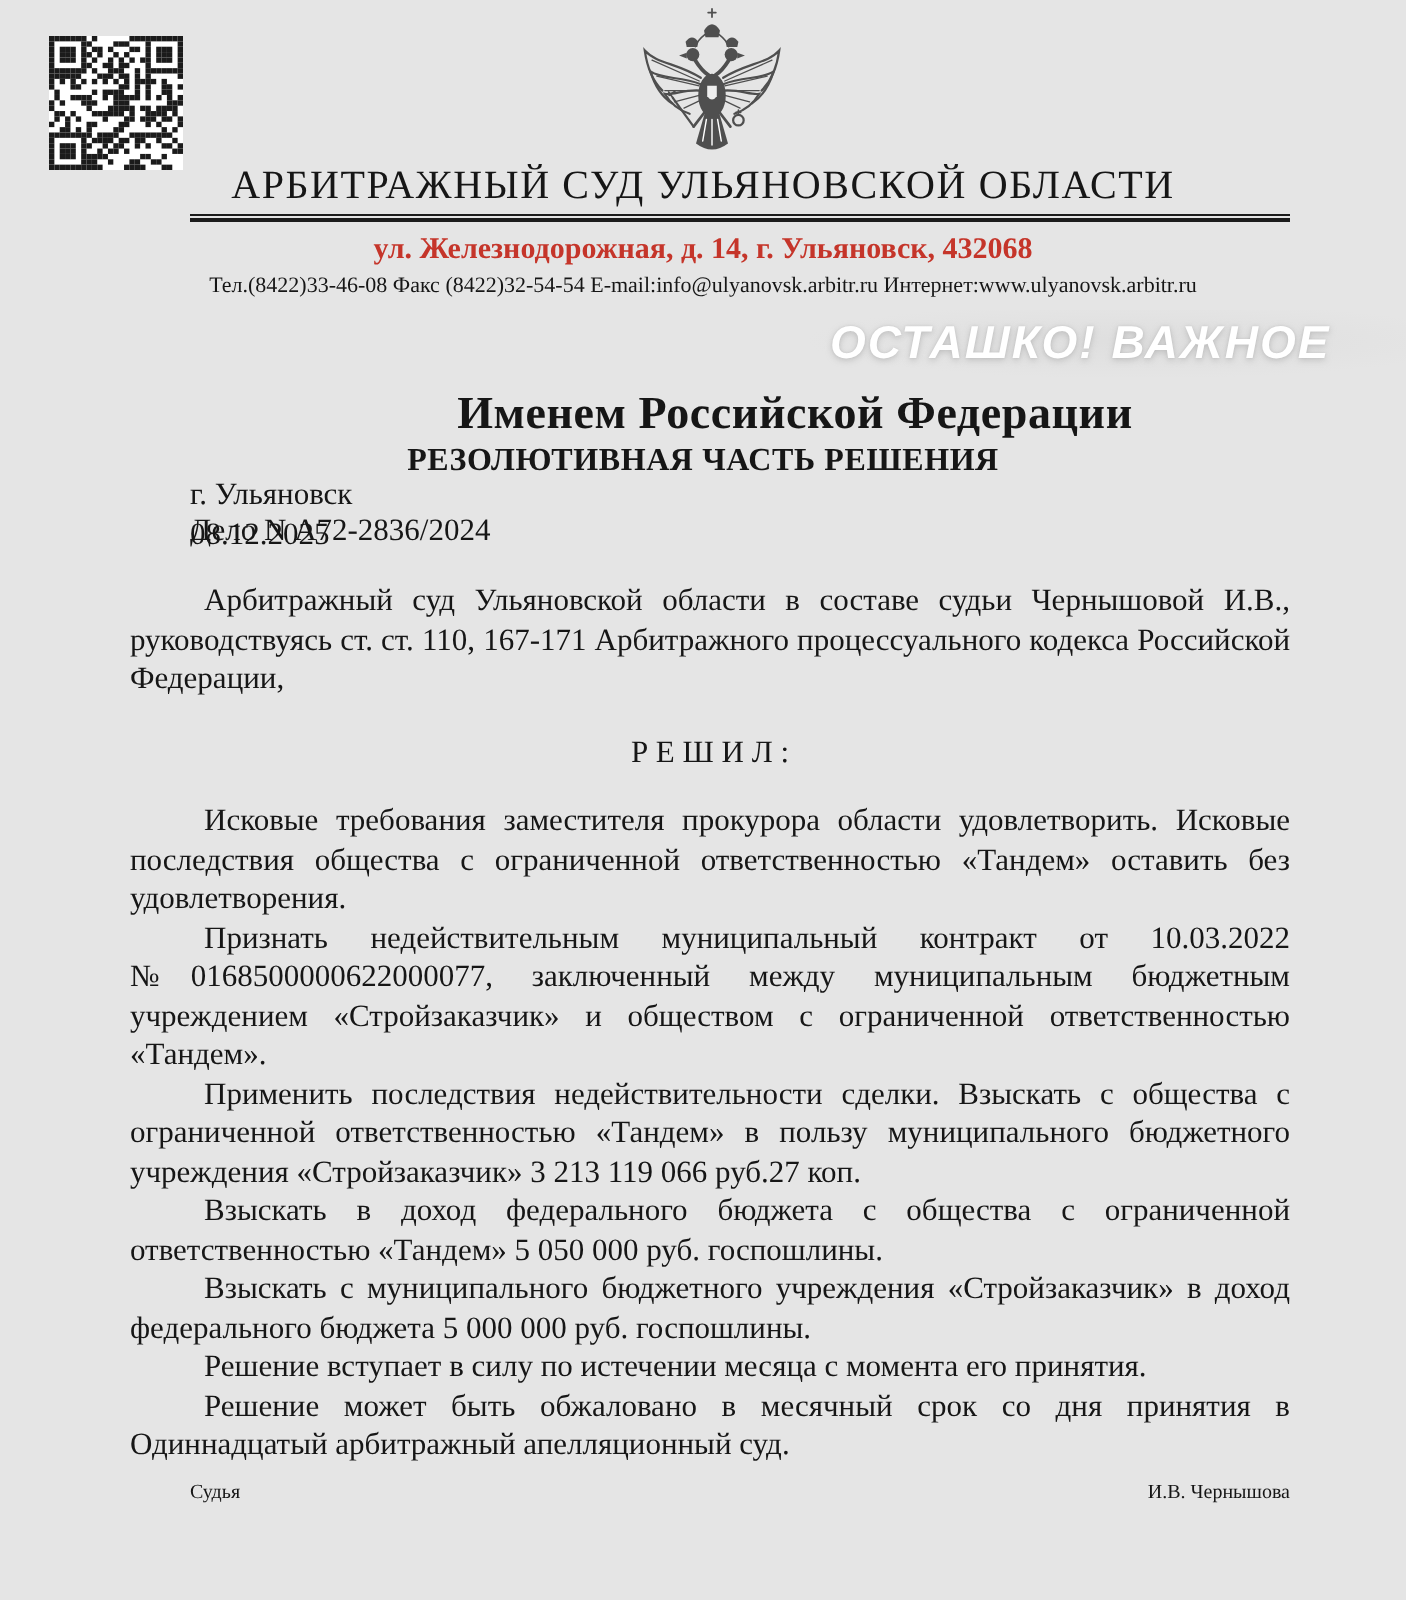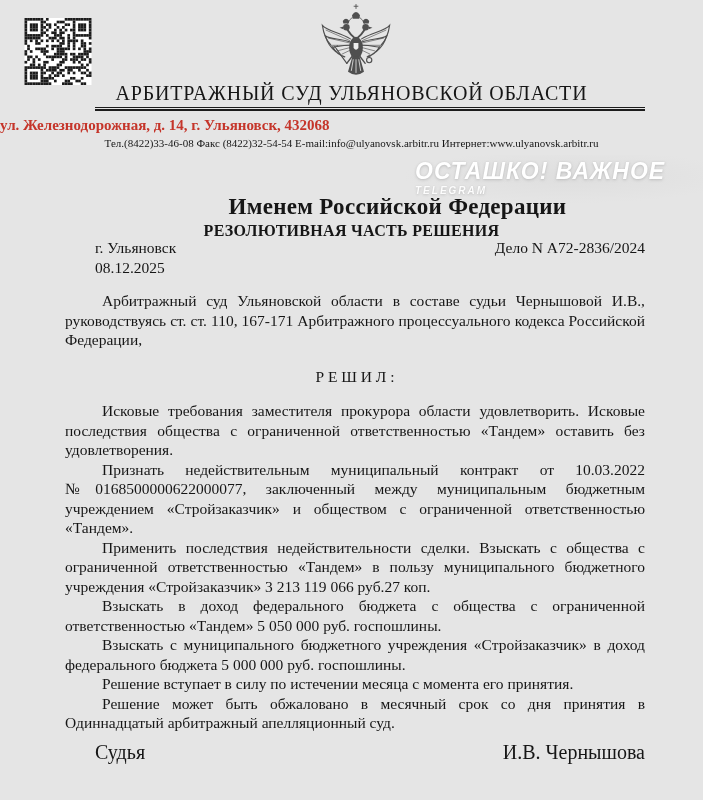--- a/index.html
+++ b/index.html
@@ -17,21 +17,21 @@
   .court-name{
     position:absolute;top:82px;left:0;width:100%;
     text-align:center;font-size:20px;letter-spacing:0.8px;white-space:nowrap;
   }
   .header-rule{
     position:absolute;top:107px;left:95px;width:550px;height:1px;
     border-top:1px solid #1c1c1c;border-bottom:2.5px solid #1c1c1c;
   }
   .court-address{
     position:absolute;top:117px;left:0;width:100%;
-    font-weight:bold;font-size:15px;
+    text-align:center;font-weight:bold;font-size:15px;
   }
   .court-contacts{
     position:absolute;top:137px;left:0;width:100%;
     text-align:center;font-size:11px;white-space:nowrap;
   }
   
   .watermark{
     position:absolute;top:155px;right:0;width:268px;
     font-family:"Liberation Sans", sans-serif;
     font-style:italic;font-weight:bold;color:#ffffff;
@@ -45,37 +45,37 @@
   .doc-title{
     position:absolute;top:194px;left:0;width:100%;
     text-align:center;font-weight:bold;font-size:23px;letter-spacing:0.3px;padding-left:46px;
   }
   .doc-subtitle{
     position:absolute;top:222px;left:0;width:100%;
     text-align:center;font-weight:bold;font-size:16px;letter-spacing:0.3px;
   }
   .meta-row{
     position:absolute;top:239px;left:95px;width:550px;
-    display:flex;justify-content:space-between;font-size:15.5px;
+    display:flex;justify-content:space-between;font-size:15.5px;flex-direction:column;
   }
   .doc-date{position:absolute;top:259px;left:95px;font-size:15.5px;}
   
   .doc-body{
     position:absolute;top:291px;left:65px;width:580px;
     font-size:15.5px;line-height:19.5px;text-align:justify;
   }
   .doc-body p{margin:0;text-indent:37px;}
   .reshil{
     text-align:center;text-indent:0 !important;
     margin-top:17px !important;margin-bottom:15px !important;
   }
   
   .signature-row{
     position:absolute;top:741px;left:95px;width:550px;
-    display:flex;justify-content:space-between;font-size:20px;text-align:right;
+    display:flex;justify-content:space-between;font-size:10px;text-align:right;
   }
 </style>
 </head>
 <body>
 
 <div class="page">
 
   <div class="qr">
     <svg id="qr-svg" width="72" height="67" viewBox="0 0 70 70" xmlns="http://www.w3.org/2000/svg">
         <rect x="0" y="0" width="70" height="70" fill="#ffffff"></rect>
@@ -453,21 +453,20 @@
   </div>
 
   <div class="court-name">АРБИТРАЖНЫЙ СУД УЛЬЯНОВСКОЙ ОБЛАСТИ</div>
   <div class="header-rule"></div>
 
   <div class="court-address" style="color: rgb(197, 53, 42);">ул. Железнодорожная, д. 14, г. Ульяновск, 432068</div>
   <div class="court-contacts">Тел.(8422)33-46-08 Факс (8422)32-54-54 E-mail:info@ulyanovsk.arbitr.ru Интернет:www.ulyanovsk.arbitr.ru</div>
 
   <div class="watermark">
     <div class="wm-line1">ОСТАШКО! ВАЖНОЕ</div>
-    <div class="wm-line2">TELEGRAM</div>
   </div>
 
   <div class="doc-title">Именем Российской Федерации</div>
   <div class="doc-subtitle">РЕЗОЛЮТИВНАЯ ЧАСТЬ РЕШЕНИЯ</div>
 
   <div class="meta-row">
     <span>г. Ульяновск</span>
     <span>Дело N А72-2836/2024</span>
   </div>
   <div class="doc-date">08.12.2025</div>

